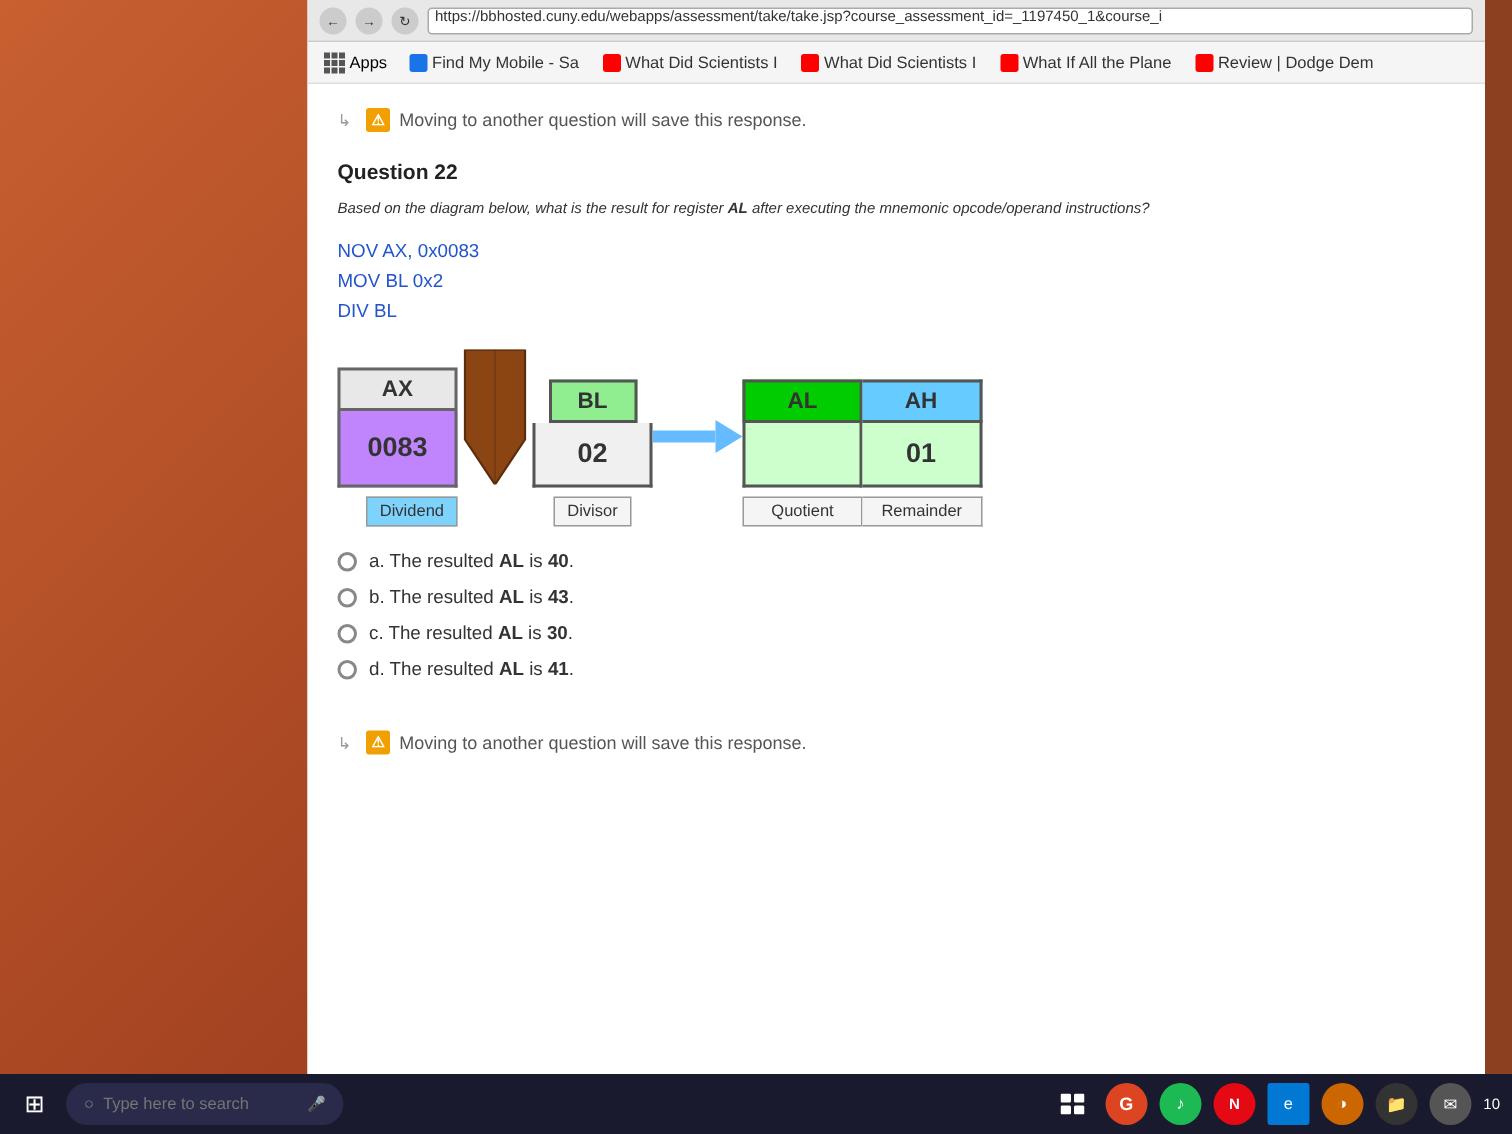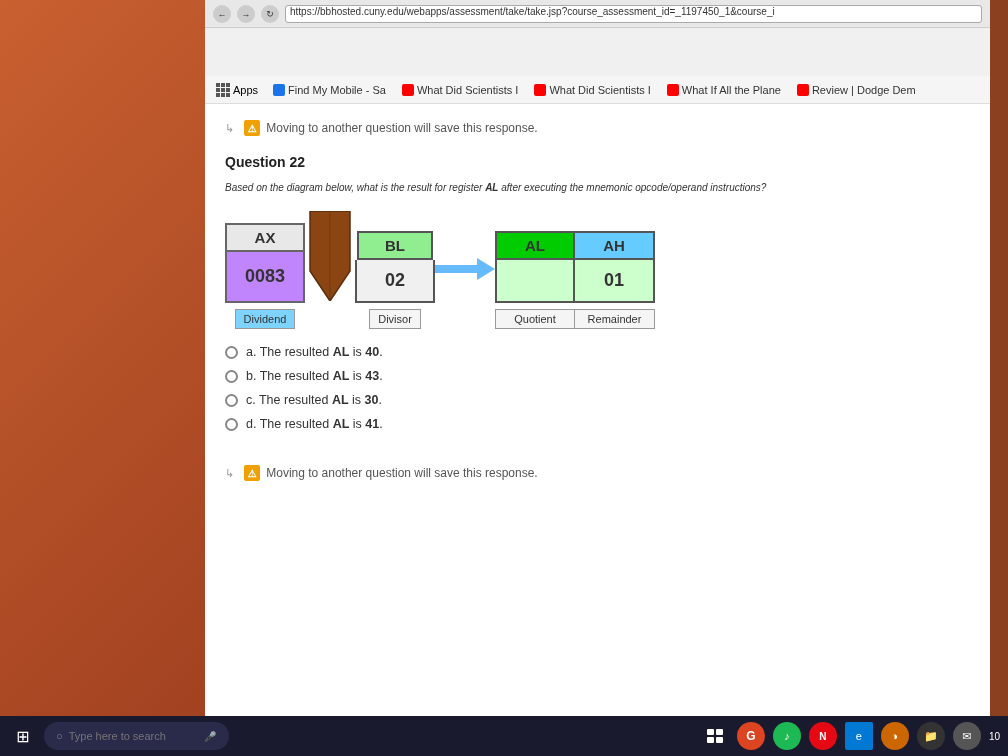--- a/index.html
+++ b/index.html
@@ -79,21 +79,20 @@
     
     .bookmarks-bar {
       background: #f5f5f5;
       height: 28px;
       display: flex;
       align-items: center;
       padding: 0 6px;
       gap: 4px;
       border-bottom: 1px solid #ddd;
       font-size: 11px;
-      margin-top: 48px;
     }
 
     .bookmark-apps {
       display: flex; align-items: center; gap: 3px;
       padding: 2px 5px;
       border-radius: 3px;
     }
 
     .apps-grid-icon {
       display: grid;
@@ -203,21 +202,21 @@
       margin: 16px 0 16px 0;
       display: flex;
       align-items: flex-end;
       gap: 0;
     }
 
     
     .ax-block {
       display: flex;
       flex-direction: column;
-      align-items: center;
+      align-items: flex-end;
     }
 
     .reg-label {
       font-size: 15px;
       font-weight: bold;
       color: #333;
       text-align: center;
       padding: 4px 8px;
       border: 2px solid #666;
       margin-bottom: 0;
@@ -264,21 +263,21 @@
 
     
     .bl-block {
       display: flex;
       flex-direction: column;
       align-items: center;
     }
 
     .bl-label {
       background: #90ee90;
-      width: 76px;
+      width: 59px;
       font-size: 15px;
       font-weight: bold;
       color: #333;
       text-align: center;
       padding: 4px 8px;
       border: 2px solid #555;
     }
 
     .bl-value {
       background: #f0f0f0;
@@ -566,20 +565,25 @@
         <div class="warning-icon">⚠</div>
         <span>Moving to another question will save this response.</span>
       </div>
 
       <div class="question-heading">Question 22</div>
 
       <div class="question-body">
         <span>Based on the diagram below, what is the result for register </span><span class="bold-text">AL</span><span> after executing the mnemonic opcode/operand instructions?</span>
       </div>
 
+      <div class="code-block">
+        <div class="code-line">NOV AX, 0x0083</div>
+        <div class="code-line">MOV BL 0x2</div>
+        <div class="code-line">DIV BL</div>
+      </div>
 
       <div class="diagram-container">
 
         <div class="ax-block">
           <div class="reg-label ax-label">AX</div>
           <div class="ax-value">0083</div>
           <div class="ax-caption">Dividend</div>
         </div>
 
         <div class="divider-arrow">

